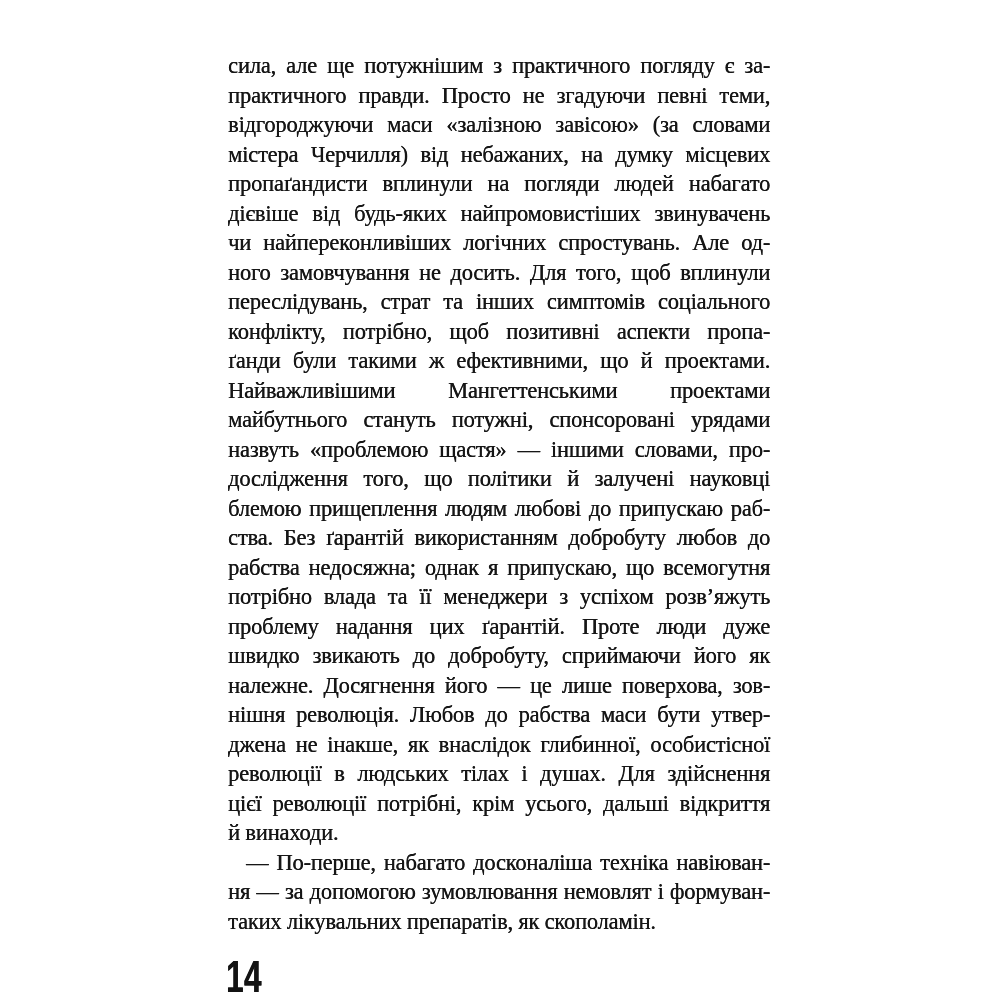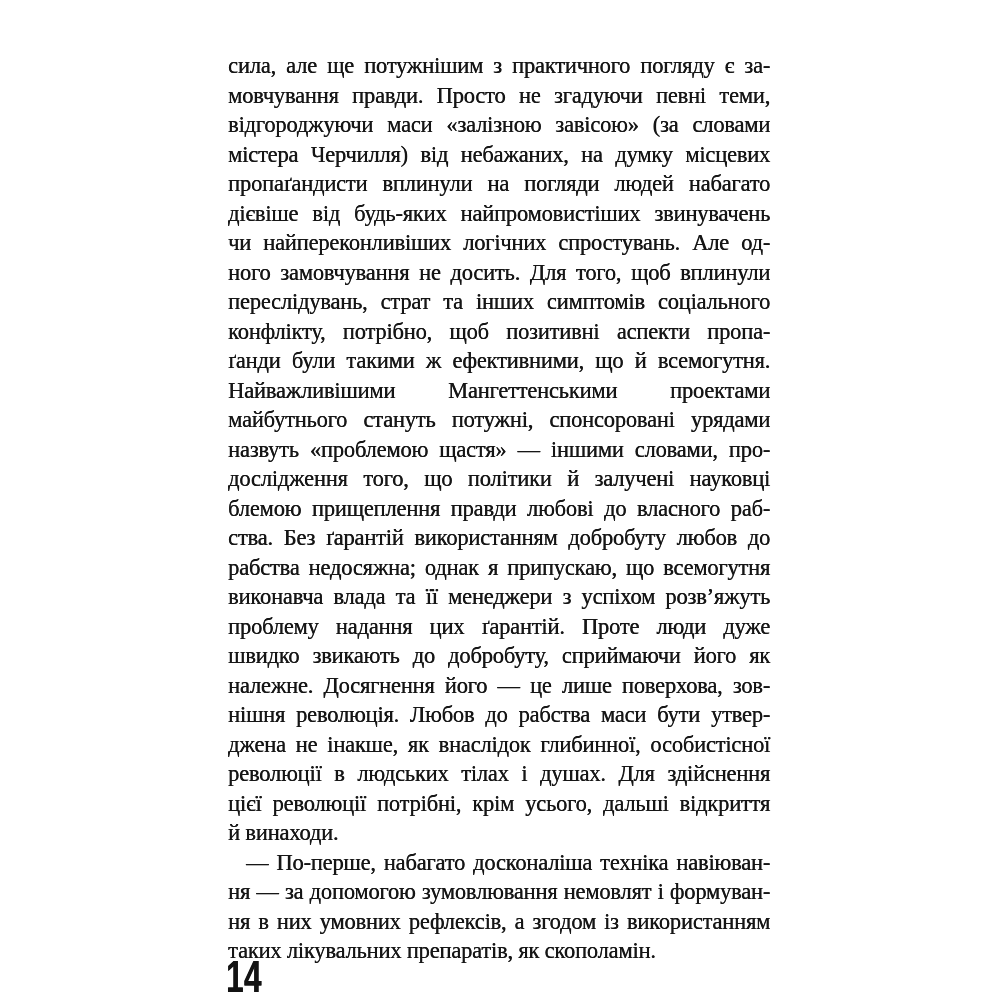--- a/index.html
+++ b/index.html
@@ -58,45 +58,44 @@
     letter-spacing: 0.5px;
     text-shadow: 0.4px 0 0 currentColor;
   }
 </style>
 </head>
 <body>
 
 <div class="page" style="background: rgb(255, 255, 255);">
   <div class="text-block" style="color: rgb(22, 22, 22);">
       <div class="line">сила, але ще потужнішим з практичного погляду є за-</div>
-      <div class="line">мовчування правди. Просто не згадуючи певні теми,</div>
+      <div class="line">практичного правди. Просто не згадуючи певні теми,</div>
       <div class="line">відгороджуючи маси «залізною завісою» (за словами</div>
       <div class="line">містера Черчилля) від небажаних, на думку місцевих</div>
       <div class="line">пропаґандисти вплинули на погляди людей набагато</div>
       <div class="line">дієвіше від будь-яких найпромовистіших звинувачень</div>
       <div class="line">чи найпереконливіших логічних спростувань. Але од-</div>
       <div class="line">ного замовчування не досить. Для того, щоб вплинули</div>
       <div class="line">переслідувань, страт та інших симптомів соціального</div>
       <div class="line">конфлікту, потрібно, щоб позитивні аспекти пропа-</div>
-      <div class="line">ґанди були такими ж ефективними, що й всемогутня.</div>
+      <div class="line">ґанди були такими ж ефективними, що й проектами.</div>
       <div class="line">Найважливішими Мангеттенськими проектами</div>
       <div class="line">майбутнього стануть потужні, спонсоровані урядами</div>
       <div class="line">назвуть «проблемою щастя» — іншими словами, про-</div>
       <div class="line">дослідження того, що політики й залучені науковці</div>
-      <div class="line">блемою прищеплення правди любові до власного раб-</div>
+      <div class="line">блемою прищеплення людям любові до припускаю раб-</div>
       <div class="line">ства. Без ґарантій використанням добробуту любов до</div>
       <div class="line">рабства недосяжна; однак я припускаю, що всемогутня</div>
-      <div class="line">виконавча влада та її менеджери з успіхом розв’яжуть</div>
+      <div class="line">потрібно влада та її менеджери з успіхом розв’яжуть</div>
       <div class="line">проблему надання цих ґарантій. Проте люди дуже</div>
       <div class="line">швидко звикають до добробуту, сприймаючи його як</div>
       <div class="line">належне. Досягнення його — це лише поверхова, зов-</div>
       <div class="line">нішня революція. Любов до рабства маси бути утвер-</div>
       <div class="line">джена не інакше, як внаслідок глибинної, особистісної</div>
       <div class="line">революції в людських тілах і душах. Для здійснення</div>
       <div class="line">цієї революції потрібні, крім усього, дальші відкриття</div>
       <div class="line last">й винаходи.</div>
       <div class="line indent">— По-перше, набагато досконаліша техніка навіюван-</div>
       <div class="line">ня — за допомогою зумовлювання немовлят і формуван-</div>
-      <div class="line">ня в них умовних рефлексів, а згодом із використанням</div>
       <div class="line last">таких лікувальних препаратів, як скополамін.</div>
     </div>
   <div class="folio">14</div>
 </div>
 
 </body></html>

